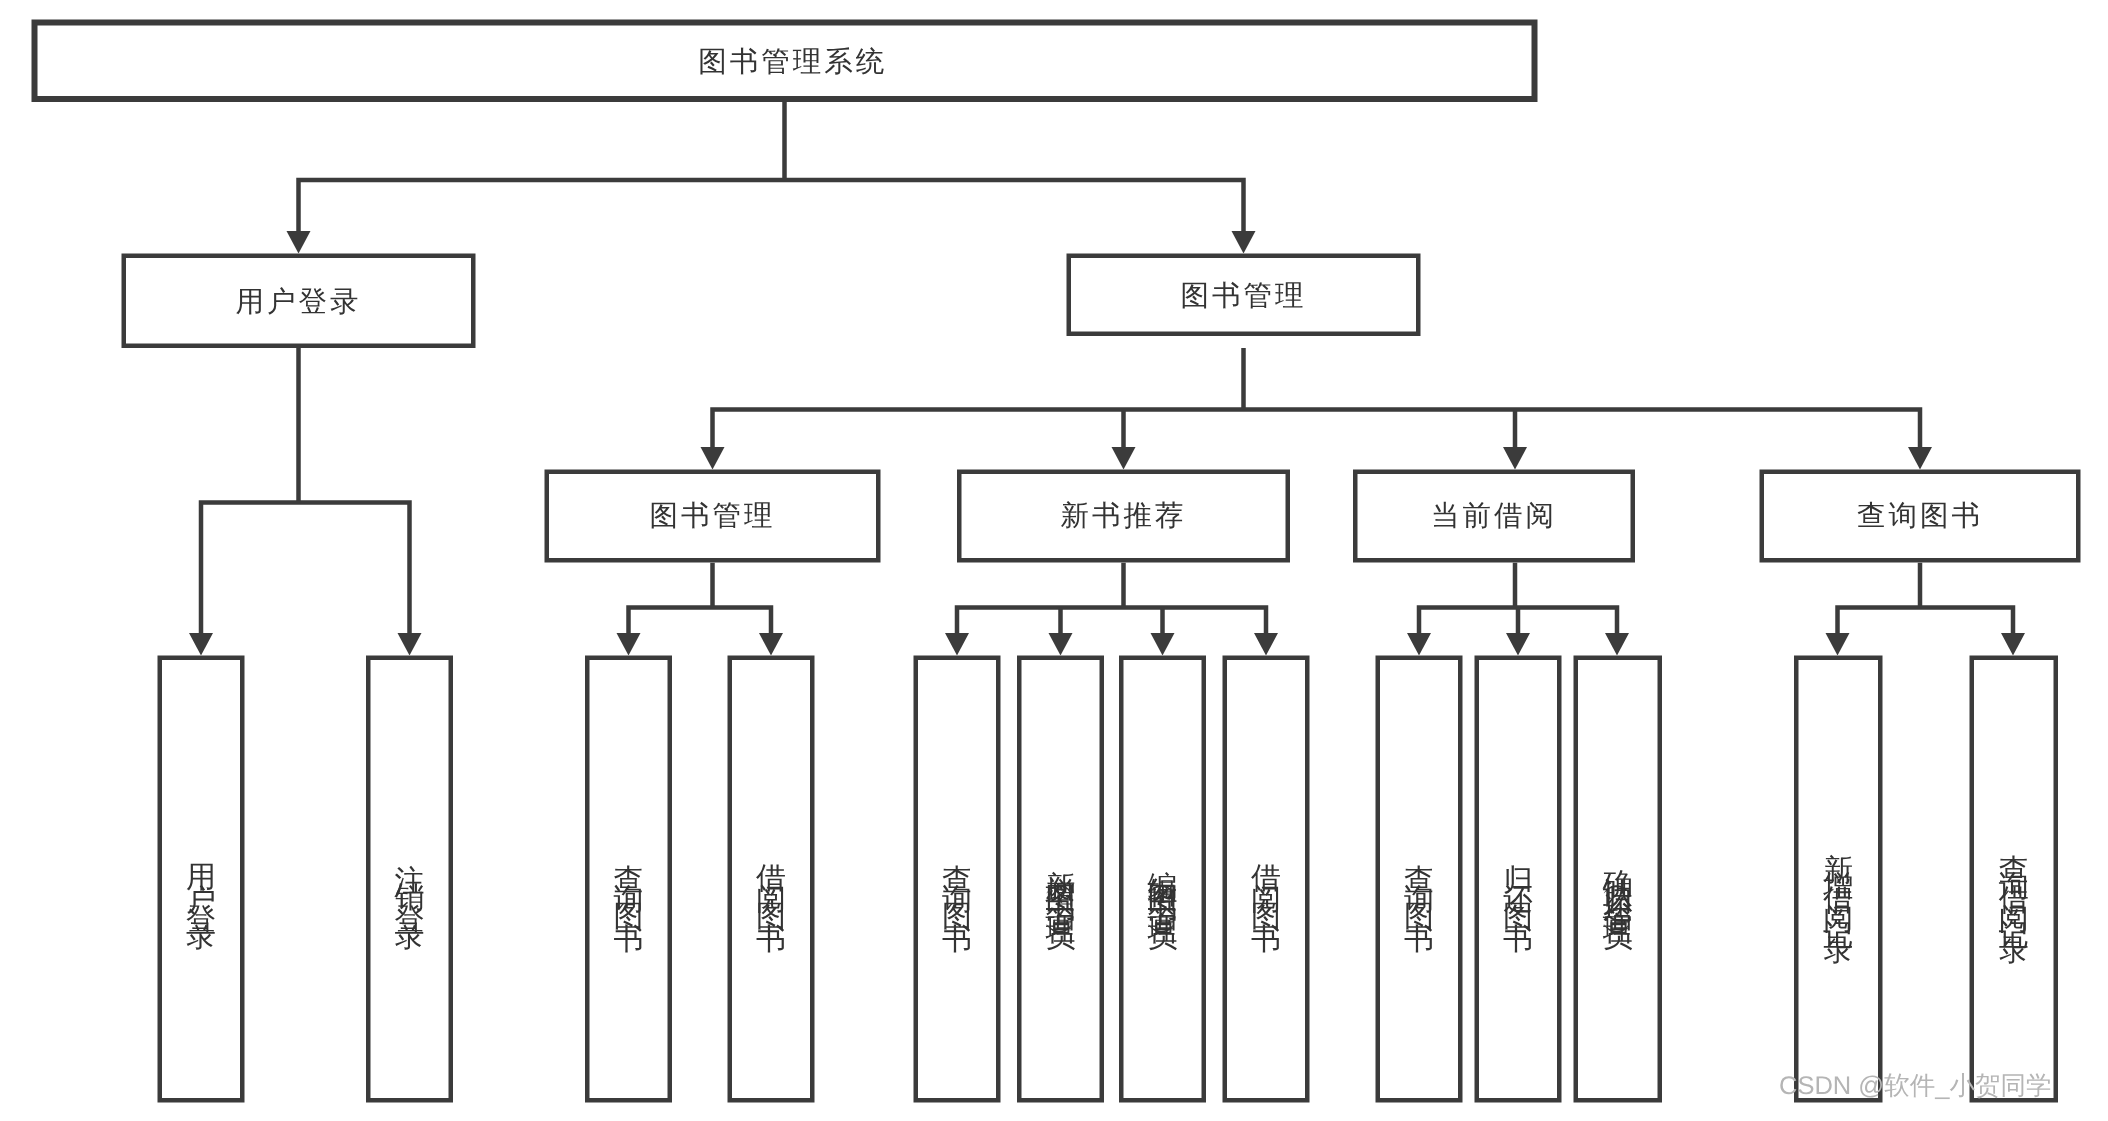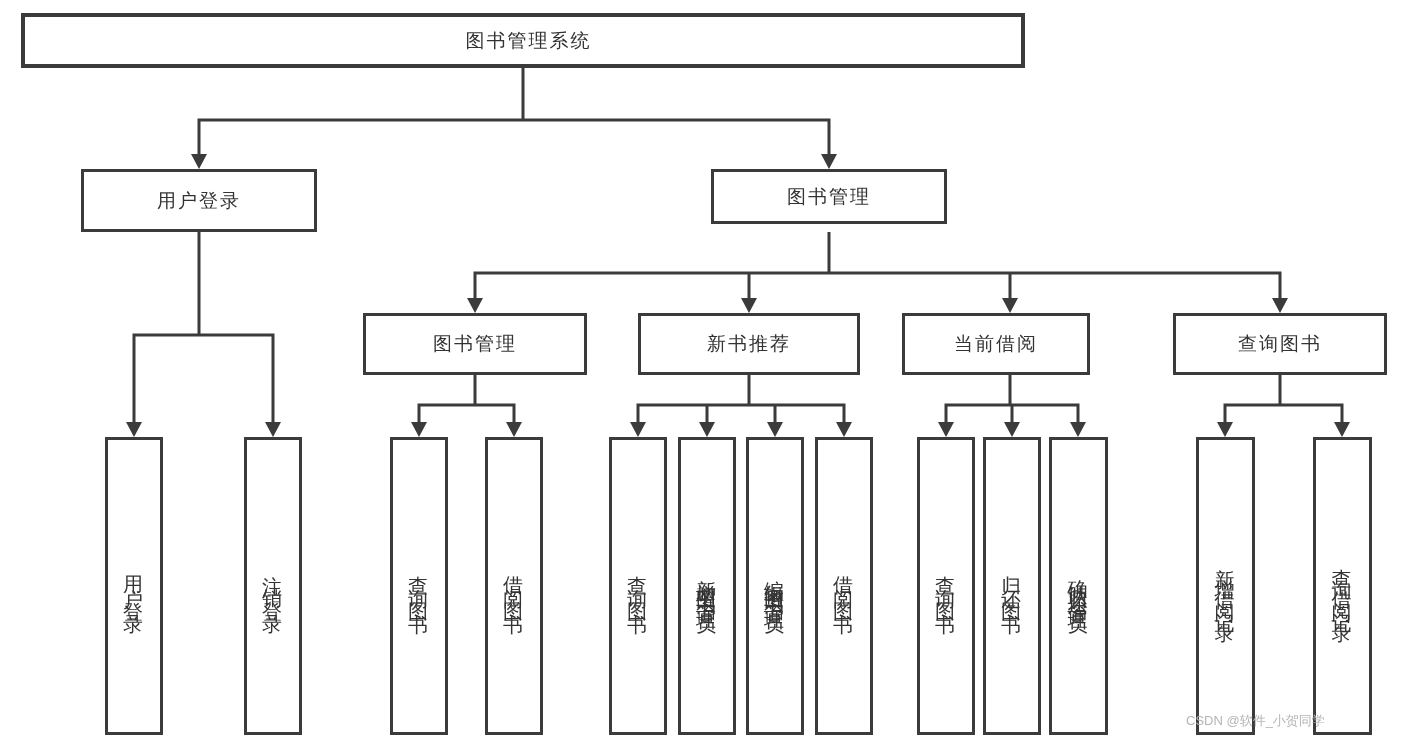--- a/index.html
+++ b/index.html
@@ -28,21 +28,21 @@
   .root{border-width:4px;padding-left:11px;}
   .vnode{
     writing-mode:vertical-rl;text-orientation:mixed;
     font-size:20px;
   }
   .ls4{letter-spacing:13px;}
   .ls6{letter-spacing:11px;}
   .ls9{letter-spacing:5px;}
   .watermark{
     position:absolute;z-index:3;left:1186px;top:712px;
-    font-size:13px;color:var(--watermark);white-space:nowrap;
+    font-size:17px;color:var(--watermark);white-space:nowrap;
   }
 </style>
 </head>
 <body>
 
 <div class="canvas">
 
   <svg class="wires" width="1405" height="747" viewBox="0 0 1405 747" aria-hidden="true">
 
     <path class="ln" d="M523 68 V121 M197.5 120 H830.5 M199 120 V157 M829 120 V157"></path>

